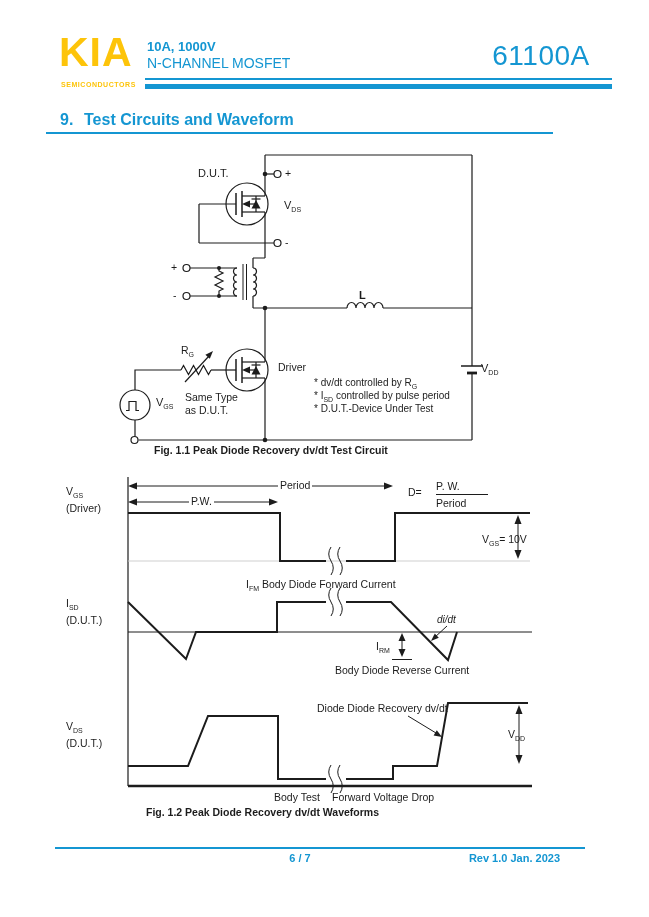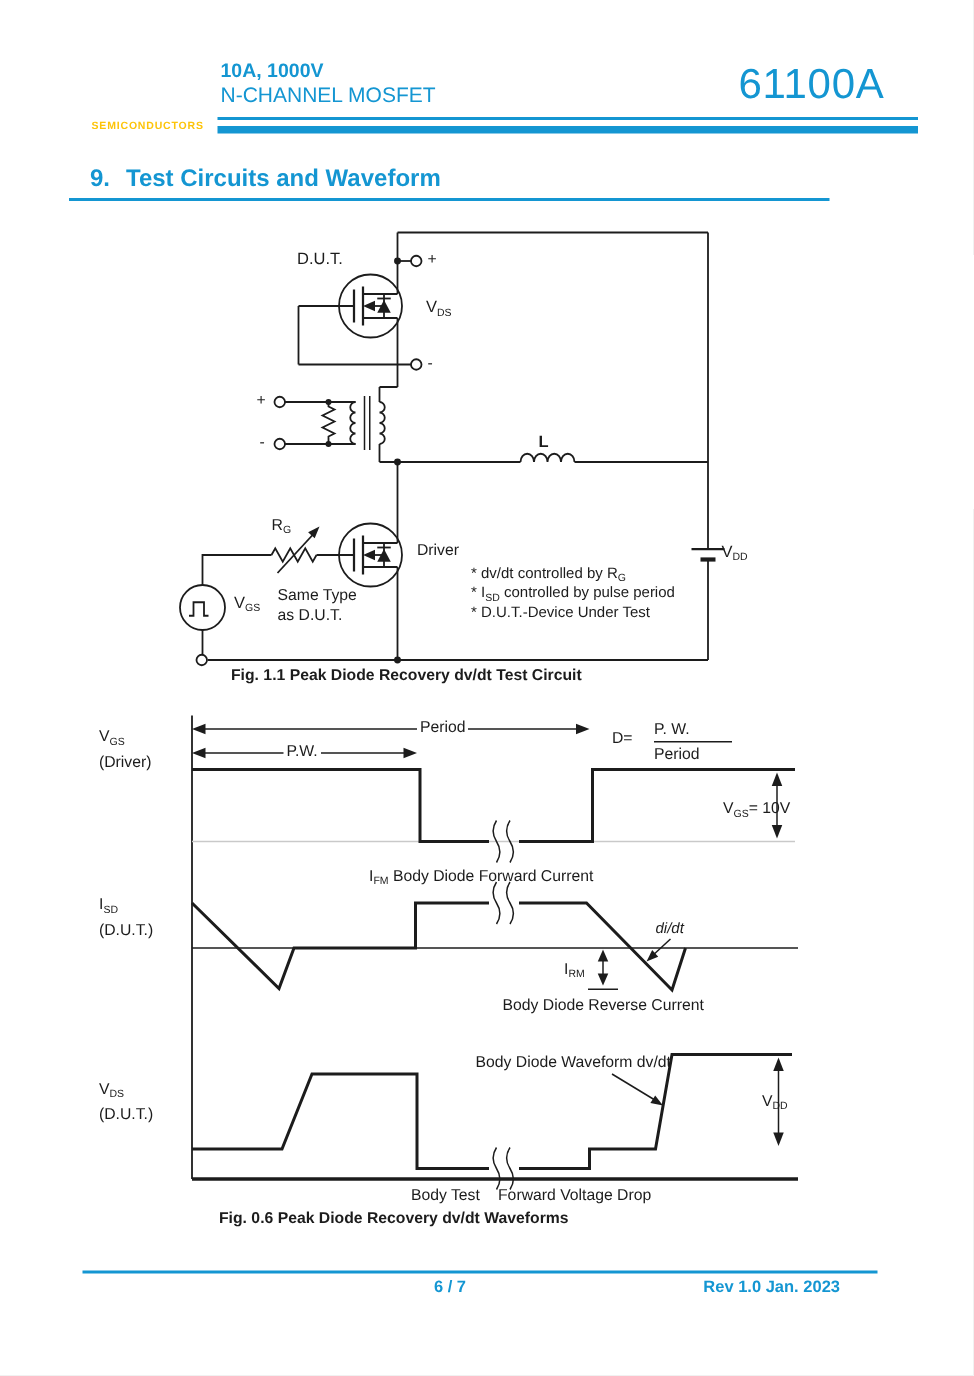--- a/index.html
+++ b/index.html
@@ -35,20 +35,21 @@
   svg.art .term{fill:#ffffff;stroke:#1c1c1c;stroke-width:1.2px;}
   
   .f-page{position:absolute;left:250px;top:852px;width:100px;text-align:center;font-size:11px;font-weight:bold;}
   .f-rev{position:absolute;left:430px;top:852px;width:130px;text-align:right;font-size:11px;font-weight:bold;}
 </style>
 </head>
 <body>
 
 <div class="page">
 
+  <div class="logo" style="color:#fdc40a">KIA</div>
   <div class="tagline" style="color:#fdc40a">SEMICONDUCTORS</div>
   <div class="rating" style="color:#1496d2">10A, 1000V</div>
   <div class="dtype" style="color:#1496d2">N-CHANNEL MOSFET</div>
   <div class="partno" style="color:#1496d2">61100A</div>
   <div class="rule" style="left:145px;top:78px;width:467px;height:1.6px;background:#1496d2"></div>
   <div class="rule" style="left:145px;top:84px;width:467px;height:5px;background:#1496d2"></div>
 
   <div class="secnum" style="color:#1496d2">9.</div>
   <div class="sectitle" style="color:#1496d2">Test Circuits and Waveform</div>
   <div class="rule" style="left:46px;top:132px;width:507px;height:1.6px;background:#1496d2"></div>
@@ -223,23 +224,23 @@
     <div><span>I</span><sub>SD</sub></div>
     <div>(D.U.T.)</div>
   </div>
   <div class="lbl sm ital" style="left:437px;top:614px">di/dt</div>
   <div class="lbl" style="left:376px;top:640px"><span>I</span><sub>RM</sub></div>
   <div class="lbl" style="left:335px;top:664px">Body Diode Reverse Current</div>
   <div class="lbl ctr" style="left:66px;top:720px;width:55px;line-height:12px">
     <div><span>V</span><sub>DS</sub></div>
     <div>(D.U.T.)</div>
   </div>
-  <div class="lbl" style="left:317px;top:702px">Body Diode Waveform dv/dt</div>
+  <div class="lbl" style="left:317px;top:702px">Diode Diode Recovery dv/dt</div>
   <div class="lbl" style="left:508px;top:728px"><span>V</span><sub>DD</sub></div>
   <div class="lbl" style="left:274px;top:791px">Body Test</div>
   <div class="lbl" style="left:332px;top:791px">Forward Voltage Drop</div>
-  <div class="lbl ctr b" style="left:146px;top:806px;width:300px">Fig. 0.6 Peak Diode Recovery dv/dt Waveforms</div>
+  <div class="lbl ctr b" style="left:146px;top:806px;width:300px">Fig. 1.2 Peak Diode Recovery dv/dt Waveforms</div>
 
   <div class="rule" style="left:55px;top:847px;width:530px;height:1.5px;background:#1496d2"></div>
   <div class="f-page" style="color:#1496d2">6 / 7</div>
   <div class="f-rev" style="color:#1496d2">Rev 1.0 Jan. 2023</div>
 
 </div>
 
 </body></html>

